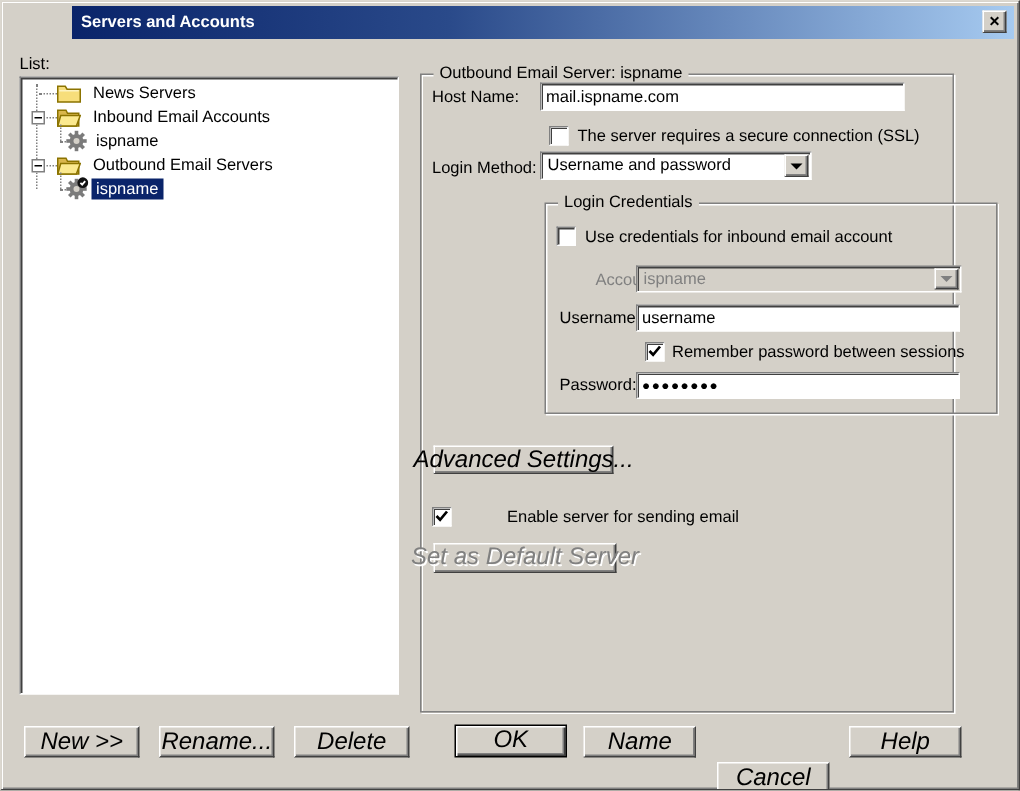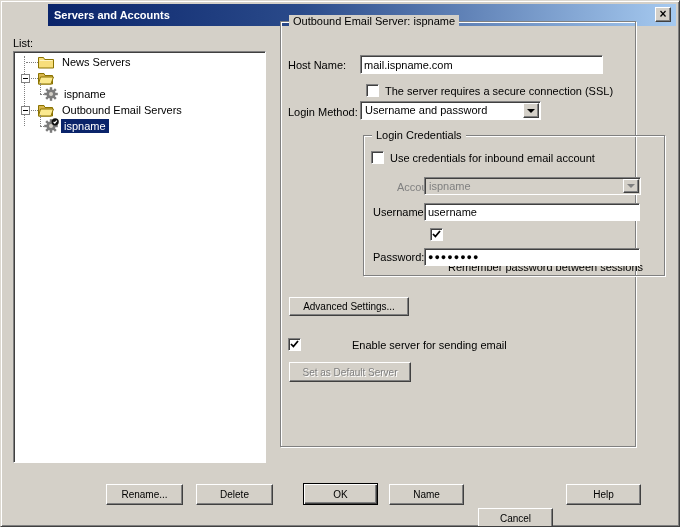--- a/index.html
+++ b/index.html
@@ -76,21 +76,21 @@
     border:1px solid; border-color:#808080 #ffffff #ffffff #808080;
     box-shadow: inset 1px 1px 0 #404040;
   }
   .checkbox svg { position:absolute; left:1px; top:1px; display:none; }
   .checkbox.checked svg { display:block; }
   .btn {
     position:absolute; background:#d4d0c8;
     border:1px solid; border-color:#ffffff #404040 #404040 #ffffff;
     box-shadow: inset -1px -1px 0 #808080;
     display:flex; align-items:center; justify-content:center;
-    font-size:10px; color:#000; cursor:default; white-space:nowrap;
+    font-size:16px; color:#000; cursor:default; white-space:nowrap;font-style:italic;
   }
   .btn-default {
     border:1px solid #000;
     box-shadow: inset 1px 1px 0 #ffffff, inset -1px -1px 0 #404040, inset -2px -2px 0 #808080;
   }
   .btn.disabled { color:#808080; text-shadow:1px 1px 0 #ffffff; }
 </style>
 </head>
 <body>
 
@@ -123,20 +123,21 @@
       <div class="expand">
           <span class="minus"></span>
         </div>
       <div class="dot-h" style="left:15px; top:8px; width:7px;"></div>
       <span class="ticon" style="left:22px; top:1px;">
         <svg width="16" height="14" viewBox="0 0 16 14">
           <path d="M0.5 2.5 h5.5 l1 2 h7.5 v8.5 h-14 z" fill="#D9B64C" stroke="#8B7300"></path>
           <path d="M2.5 6 h13 l-2.6 7 h-12.4 z" fill="#FBE98F" stroke="#8B7300"></path>
         </svg>
       </span>
+      <span class="tlabel" style="left:43px;">Inbound Email Accounts</span>
     </div>
 
     <div class="trow" style="top:34px;">
       <div class="dot-v" style="left:24px; top:-3px; height:11px;"></div>
       <div class="dot-h" style="left:24px; top:8px; width:4px;"></div>
       <span class="ticon" style="left:27px; top:0;">
         <svg width="16" height="16" viewBox="0 0 16 16">
           <g fill="#7b7b7b">
             <rect x="6.8" y="1.2" width="2.4" height="13.6"></rect>
             <rect x="6.8" y="1.2" width="2.4" height="13.6" transform="rotate(45 8 8)"></rect>
@@ -178,21 +179,21 @@
           </g>
           <circle cx="8" cy="8" r="2" fill="#d4d0c8"></circle>
           <circle cx="12.2" cy="3.8" r="3.6" fill="#101010"></circle>
           <path d="M10.6 3.9 l1.2 1.2 2-2.4" stroke="#fff" stroke-width="1.2" fill="none"></path>
         </svg>
       </span>
       <span class="tlabel selected" style="left:45px;">ispname</span>
     </div>
   </div>
 
-  <div class="groupbox" style="left:279px; top:20px; width:356px; height:426px;">
+  <div class="groupbox" style="left:279px; top:48px; width:356px; height:426px;">
     <span class="legend">Outbound Email Server: ispname</span>
   </div>
 
   <div class="lbl" style="left:287px; top:58px;">Host Name:</div>
   <input class="txt" style="left: 359px; top: 54px; width: 243px;" value="mail.ispname.com">
 
   <div class="checkbox" style="left:365px; top:83px;">
     
   </div>
   <div class="lbl" style="left:384px; top:84px;">The server requires a secure connection (SSL)</div>
@@ -223,40 +224,43 @@
   </div>
 
   <div class="lbl" style="left:372px; top:205px;">Username:</div>
   <input class="txt" style="left: 423px; top: 202px; width: 216px; height: 18px;" value="username">
 
   <div class="checkbox checked" style="left:429px; top:227px;">
     <svg width="9" height="9" viewBox="0 0 9 9">
         <path d="M1 4 l2.4 2.5 L8 1" stroke="#000" stroke-width="1.8" fill="none"></path>
       </svg>
   </div>
-  <div class="lbl" style="left:447px; top:228px;margin-top:32px;">Remember password between sessions</div>
+  <div class="lbl" style="left:447px; top:228px;">Remember password between sessions</div>
 
   <div class="lbl" style="left:372px; top:250px;">Password:</div>
   <input class="txt pwd" style="left: 423px; top: 247px; width: 216px; height: 18px;" value="●●●●●●●●">
 
   <button class="btn" style="left:288px; top:296px; width:120px; height:19px;">
     <span>Advanced Settings...</span>
   </button>
 
   <div class="checkbox checked" style="left:287px; top:337px;">
     <svg width="9" height="9" viewBox="0 0 9 9">
         <path d="M1 4 l2.4 2.5 L8 1" stroke="#000" stroke-width="1.8" fill="none"></path>
       </svg>
   </div>
-  <div class="lbl" style="left:320px; top:338px;padding-left:31px;">Enable server for sending email</div>
+  <div class="lbl" style="left:306px; top:338px;padding-left:31px;">Enable server for sending email</div>
 
   <button class="btn disabled" style="left:288px; top:361px; width:122px; height:20px;">
     <span>Set as Default Server</span>
   </button>
 
+  <button class="btn" style="left:15px; top:483px; width:77px; height:21px;">
+    <span>New &gt;&gt;</span>
+  </button>
   <button class="btn" style="left:105px; top:483px; width:77px; height:21px;">
     <span>Rename...</span>
   </button>
   <button class="btn" style="left:195px; top:483px; width:77px; height:21px;">
     <span>Delete</span>
   </button>
   <button class="btn btn-default" style="left:302px; top:482px; width:75px; height:22px;">
     <span>OK</span>
   </button>
   <button class="btn" style="left:388px; top:483px; width:75px; height:21px;">

